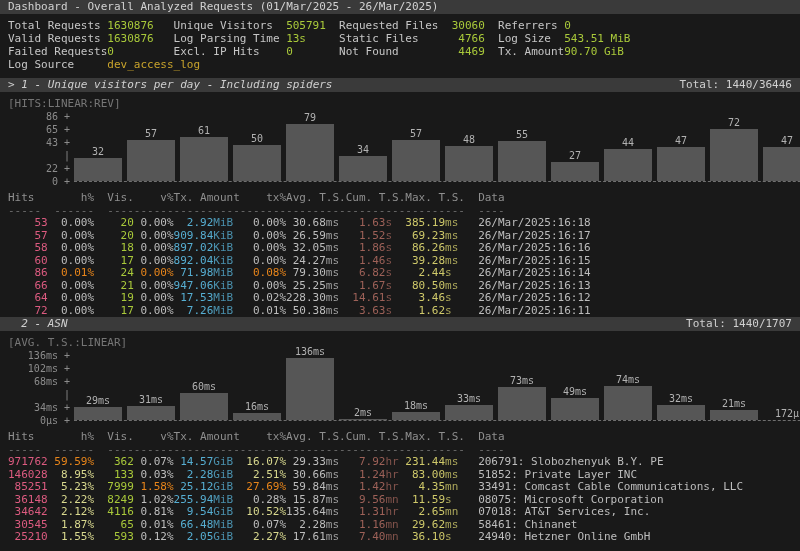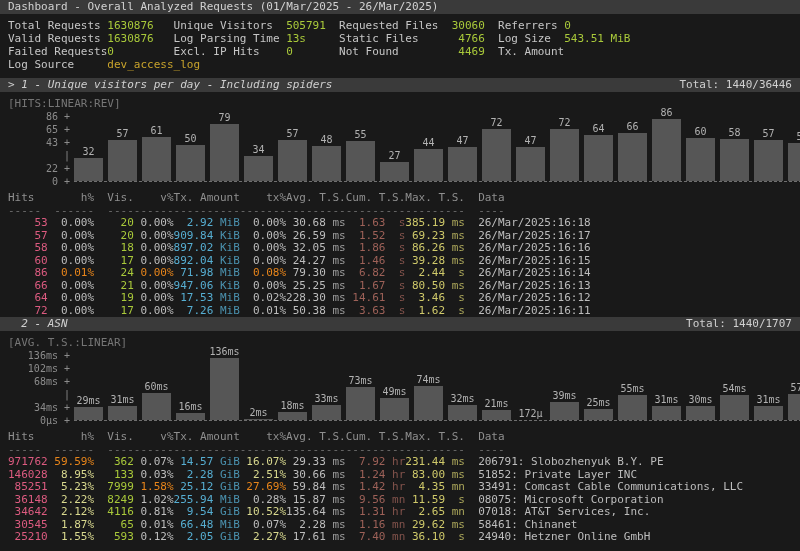--- a/index.html
+++ b/index.html
@@ -23,29 +23,29 @@
   .pmarker{display:inline-block;width:2ch;}
   .ptitle{flex:1;font-style:italic;}
   .ptotal{text-align:right;}
   .chart{padding-top:5px;}
   .chart-label{color:#767676;padding-left:8px;height:13px;}
   .chart-body{display:flex;padding-left:26px;}
   .axis{width:44px;color:#8c8c8c;font-size:10px;flex:0 0 auto;}
   .axis-line{height:13px;line-height:13px;text-align:right;white-space:pre;}
   .plot{flex:1;height:71px;margin-top:0;border-bottom:1px dashed #6f6f6f;
     display:flex;align-items:flex-end;gap:5px;margin-left:4px;overflow:visible;}
-  .bar-slot{width:29px;flex:0 0 auto;display:flex;flex-direction:column;justify-content:flex-end;align-items:center;overflow:visible;}
+  .bar-slot{width:48px;flex:0 0 auto;display:flex;flex-direction:column;justify-content:flex-end;align-items:center;overflow:visible;}
   .bar-val{color:#b2b2b2;font-size:10px;line-height:12px;white-space:nowrap;}
   .bar{width:100%;background:#565656;}
   .gtable{margin-top:4px;padding-left:8px;line-height:12.5px;white-space:nowrap;}
   .trow{display:grid;grid-template-columns:6ch 7ch 6ch 6ch 10ch 7ch 9ch 9ch 9ch minmax(0,1fr);}
   .tcell{text-align:right;overflow:visible;}
   .tcell.has-unit{display:flex;}
   .tcell .num{flex:1 1 auto;text-align:right;}
-  .tcell .unit{flex:0 0 auto;text-align:right;opacity:.8;}
+  .tcell .unit{flex:0 0 auto;text-align:left;opacity:.8;}
   .unit.u3{width:3ch;}
   .unit.u4{width:4ch;}
   .tcell.c-data{text-align:left;padding-left:2ch;}
   .thead .tcell{color:#8f8f8f;}
   .thead .tcell.c-hits,.thead .tcell.c-data{text-align:left;padding-left:0;}
   .thead .tcell.c-data{padding-left:2ch;}
   .dashrow .tcell{color:#6f6f6f;}
   .dashrow .tcell.c-hits{text-align:left;}
   .c-hits{color:#dd5b80;}
   .c-vis{color:#a9c93a;}
@@ -87,20 +87,21 @@
       <span class="sum-value p3v">543.51 MiB</span>
     </div>
     <div class="summary-line">
       <span class="sum-label p0l">Failed Requests</span>
       <span class="sum-value p0v">0</span>
       <span class="sum-label p1l">Excl. IP Hits</span>
       <span class="sum-value p1v">0</span>
       <span class="sum-label p2l">Not Found</span>
       <span class="sum-value p2v">4469</span>
       <span class="sum-label p3l">Tx. Amount</span>
+      <span class="sum-value p3v">90.70 GiB</span>
     </div>
     <div class="summary-line">
       <span class="sum-label p0l">Log Source</span>
       <span class="sum-value p0v gold">dev_access_log</span>
     </div>
   </div>
 
 <div id="panels">
     <section class="panel">
       <div class="panel-header">

